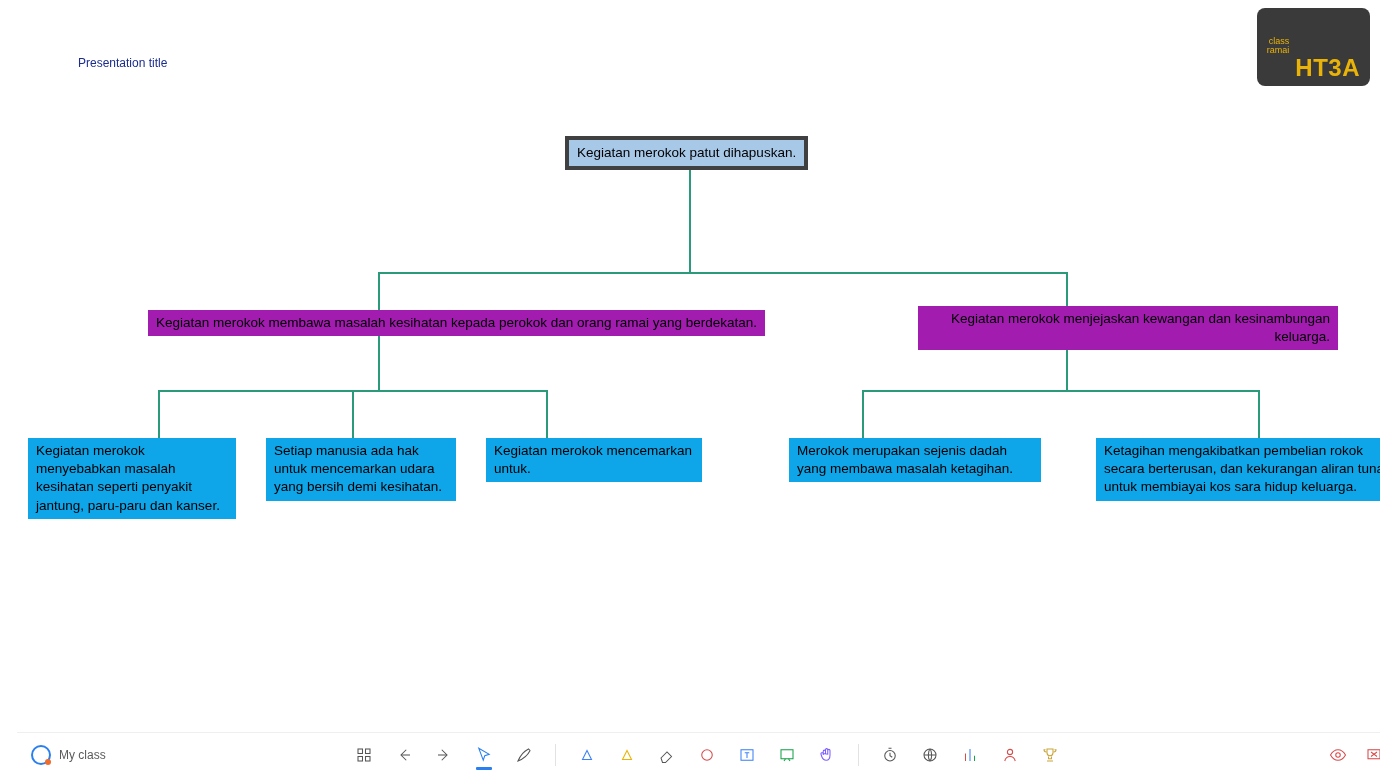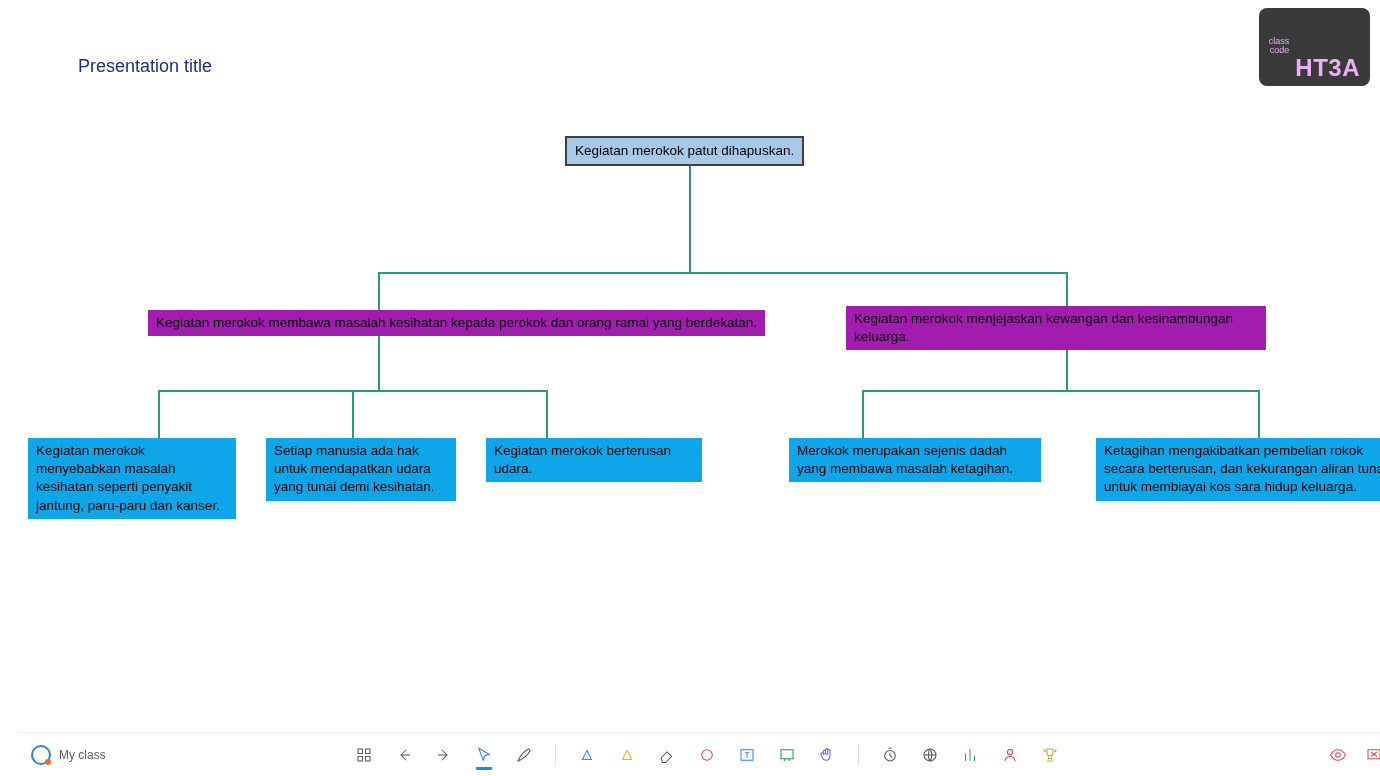--- a/index.html
+++ b/index.html
@@ -11,35 +11,35 @@
     overflow: hidden;
     color: #000;
   }
   .canvas {
     position: relative;
     width: 1380px; height: 776px;
   }
   .title {
     position: absolute;
     left: 78px; top: 56px;
-    font-size: 18px;
+    font-size: 12px;
     color: #1b2d8f;
   }
   .page-number {
     position: absolute;
     right: 82px; top: 56px;
     font-size: 18px;
     color: #ec4899;
     font-weight: 500;
   }
   .class-code-badge {
     position: absolute;
     right: 10px; top: 8px;
     background: #3a3a3a;
-    color: #f0abfc;
+    color: #eab308;
     border-radius: 8px;
     padding: 4px 10px 6px 10px;
     display: flex;
     align-items: center;
     gap: 6px;
     line-height: 1;
   }
   .class-code-badge .lbl {
     font-size: 9px;
     line-height: 1.05;
@@ -52,21 +52,21 @@
     margin-top: 44px;
   }
 
   
   .node {
     position: absolute;
     font-size: 13.5px;
     padding: 4px 8px;
     line-height: 1.35;
   }
-  .node.root  { background: #a8c8e8; border: 2px solid #404040; }
+  .node.root  { background: #a8c8e8; border: 4px solid #404040; }
   .node.mid   { background: #a21caf; }
   .node.leaf  { background: #0ea5e9; }
 
   
   .line-v { position: absolute; width: 2px; background: #2b9a7a; }
   .line-h { position: absolute; height: 2px; background: #2b9a7a; }
 
   
   .bottom-bar {
     position: absolute;
@@ -126,21 +126,21 @@
 <body>
 
 <div class="canvas">
 
   <div class="title">Presentation title</div>
   <div class="page-number">11</div>
 
   <div class="class-code-badge">
     <div class="lbl">
       <div>class</div>
-      <div>code</div>
+      <div>ramai</div>
     </div>
     <div class="code">HT3A</div>
   </div>
 
   <div class="line-v" style="left:689px; top:160px; height:112px;"></div>
 
   <div class="line-h" style="left:378px; top:272px; width:690px;"></div>
 
   <div class="line-v" style="left:378px; top:272px; height:38px;"></div>
   <div class="line-v" style="left:1066px; top:272px; height:38px;"></div>
@@ -156,25 +156,25 @@
   <div class="line-v" style="left:1066px; top:328px; height:62px;"></div>
 
   <div class="line-h" style="left:862px; top:390px; width:398px;"></div>
 
   <div class="line-v" style="left:862px; top:390px; height:48px;"></div>
   <div class="line-v" style="left:1258px; top:390px; height:48px;"></div>
 
   <div class="node root" style="left:565px; top:136px;">Kegiatan merokok patut dihapuskan.</div>
 
   <div class="node mid" style="left:148px; top:310px; max-width:680px;">Kegiatan merokok membawa masalah kesihatan kepada perokok dan orang ramai yang berdekatan.</div>
-  <div class="node mid" style="left:846px; top:306px; max-width:420px;">Kegiatan merokok menjejaskan kewangan dan kesinambungan keluarga.</div>
+  <div class="node mid" style="left:918px; top:306px; max-width:420px;text-align:right;">Kegiatan merokok menjejaskan kewangan dan kesinambungan keluarga.</div>
 
   <div class="node leaf" style="left:28px;  top:438px; width:208px;">Kegiatan merokok menyebabkan masalah kesihatan seperti penyakit jantung, paru-paru dan kanser.</div>
-  <div class="node leaf" style="left:266px; top:438px; width:190px;">Setiap manusia ada hak untuk mendapatkan udara yang tunai demi kesihatan.</div>
-  <div class="node leaf" style="left:486px; top:438px; width:216px;">Kegiatan merokok berterusan udara.</div>
+  <div class="node leaf" style="left:266px; top:438px; width:190px;">Setiap manusia ada hak untuk mencemarkan udara yang bersih demi kesihatan.</div>
+  <div class="node leaf" style="left:486px; top:438px; width:216px;">Kegiatan merokok mencemarkan untuk.</div>
 
   <div class="node leaf" style="left:789px;  top:438px; width:252px;">Merokok merupakan sejenis dadah yang membawa masalah ketagihan.</div>
   <div class="node leaf" style="left:1096px; top:438px; width:308px;">Ketagihan mengakibatkan pembelian rokok secara berterusan, dan kekurangan aliran tunai untuk membiayai kos sara hidup keluarga.</div>
 
   <div class="bottom-bar">
     <div class="brand">
       <span class="logo"></span>
       <span>My class</span>
     </div>
 

